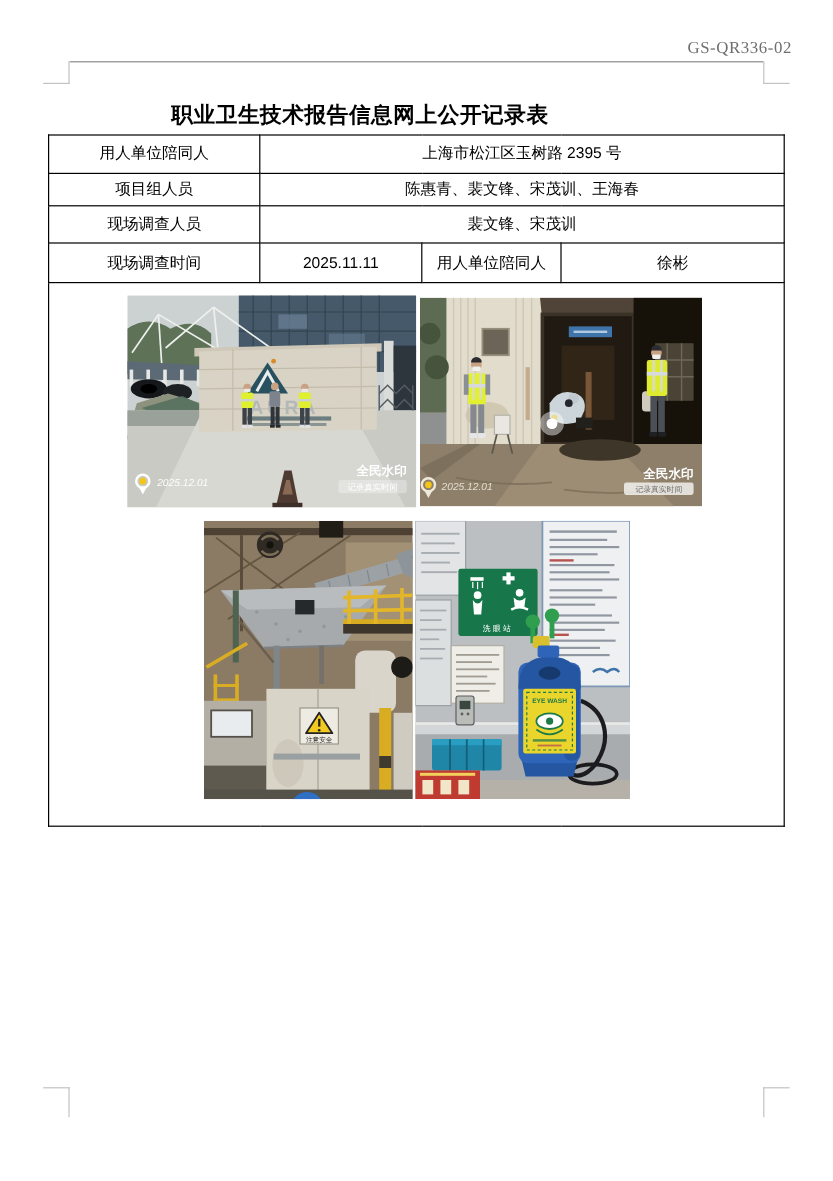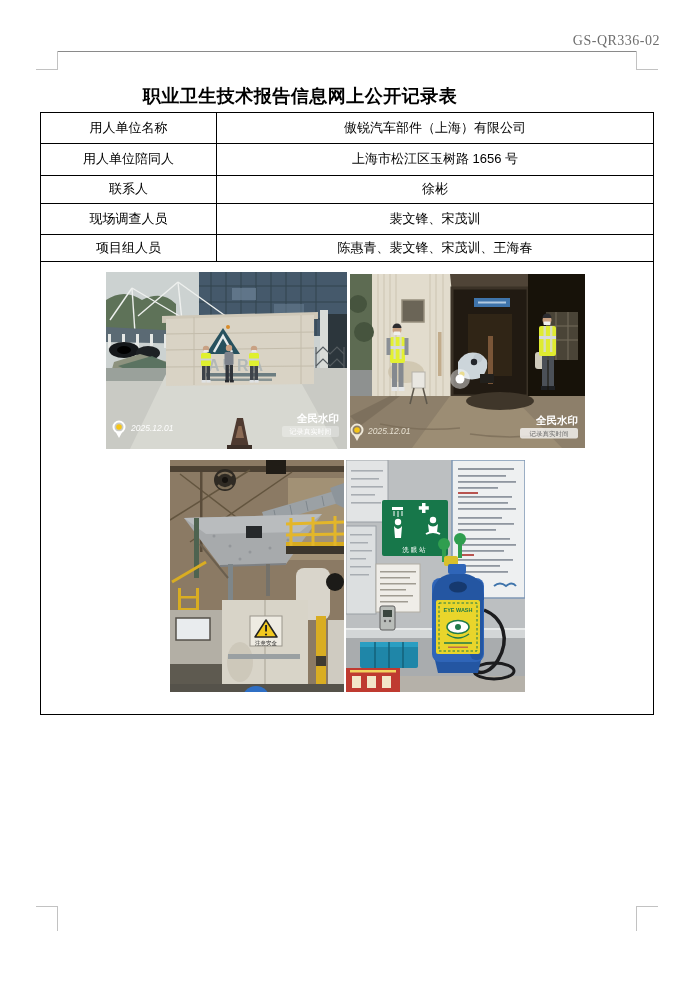--- a/index.html
+++ b/index.html
@@ -51,39 +51,37 @@
   <div class="page-title">职业卫生技术报告信息网上公开记录表</div>
 
   <table class="info">
     <colgroup>
         <col style="width:176px">
         <col style="width:135px">
         <col style="width:116px">
         <col style="width:186px">
       </colgroup>
     <tbody>
-        <tr style="height:31px">
-      <td>用人单位名称</td>
-      <td colspan="3">傲锐汽车部件（上海）有限公司</td>
-    </tr>
     <tr style="height:32px">
       <td>用人单位陪同人</td>
-      <td colspan="3">上海市松江区玉树路 1656 号</td>
+      <td colspan="3">上海市松江区玉树路 2395 号</td>
     </tr>
-    <tr style="height:28px">
-      <td>联系人</td>
-      <td colspan="3">徐彬</td>
+    <tr style="height:27px">
+      <td>项目组人员</td>
+      <td colspan="3">陈惠青、裴文锋、宋茂训、王海春</td>
     </tr>
     <tr style="height:31px">
       <td>现场调查人员</td>
       <td colspan="3">裴文锋、宋茂训</td>
     </tr>
-    <tr style="height:27px">
-      <td>项目组人员</td>
-      <td colspan="3">陈惠青、裴文锋、宋茂训、王海春</td>
+    <tr style="height:33px">
+      <td>现场调查时间</td>
+      <td>2025.11.11</td>
+      <td>用人单位陪同人</td>
+      <td>徐彬</td>
     </tr>
     <tr style="height:453px">
       <td colspan="4" class="photo-cell">
 
         <div class="photo p1">
           <svg viewBox="0 0 241 177">
             <rect width="241" height="177" fill="#ccd2d1"></rect>
             <path d="M0,28 q18,-12 36,0 q20,-10 34,4 l0,34 L0,66 Z" fill="#5e7258"></path>
             <rect x="93" y="0" width="148" height="64" fill="#45596b"></rect>
             <g stroke="#32444f" stroke-width="1">

